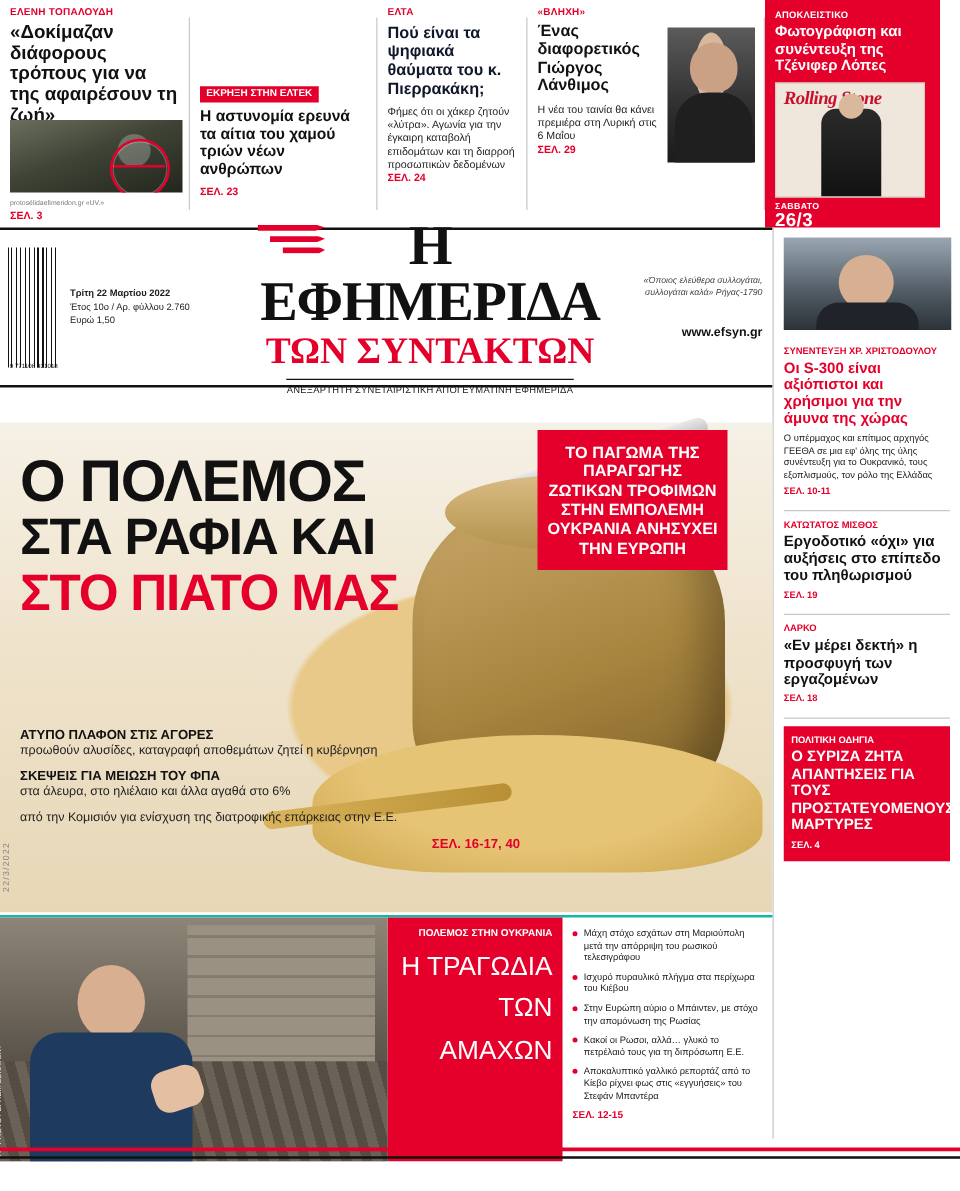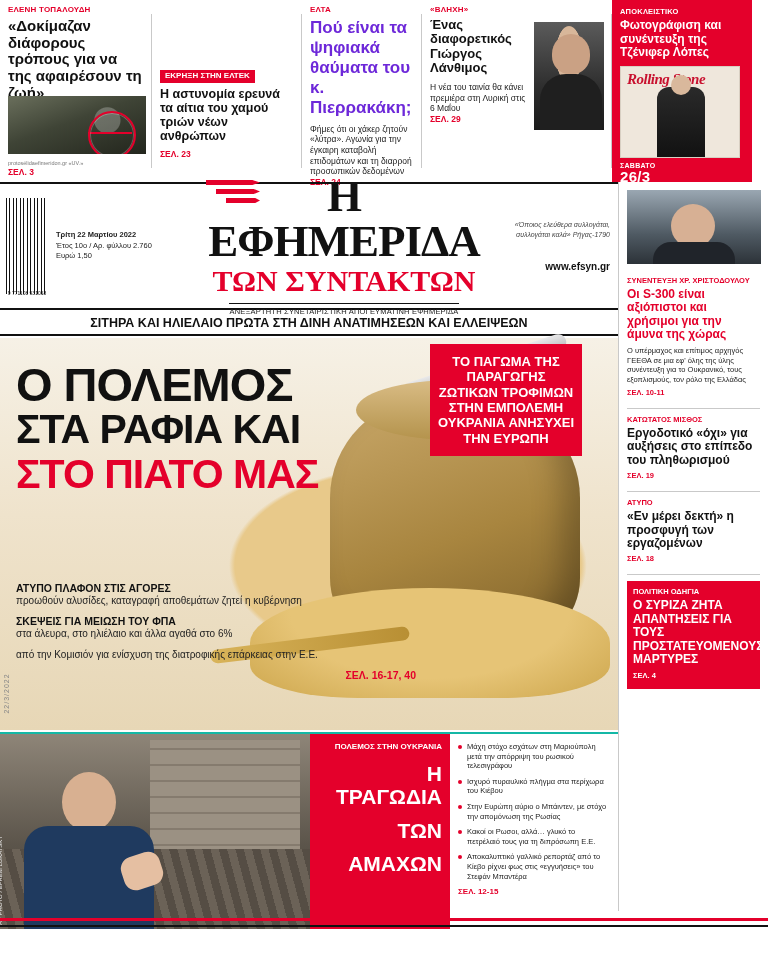--- a/index.html
+++ b/index.html
@@ -56,21 +56,21 @@
   .photocred {
     position:absolute; left:8px; bottom:16px; font-size:5.5px; color:#777;
   }
 
   
   .col2 { width:150px; padding-top:64px; }
   .col2 .hl { font-size:12.5px; }
 
   
   .col3 { width:120px; }
-  .col3 .red-k { color:#6d28d9; font-weight:bold; font-size:17px; }
+  .col3 .red-k { color:#0f172a; font-weight:bold; font-size:13px; }
 
   
   .col4 { width:190px; display:flex; gap:6px; }
   .col4 .txt { width:104px; }
   .col4 .hl { font-size:13px; }
   .portrait {
     width:74px; height:108px; margin-top:16px;
     background:
       radial-gradient(ellipse at 50% 30%, #d8b79a 0 26%, rgba(0,0,0,0) 27%),
       linear-gradient(180deg,#5b5b5b 0%, #2e2e2e 60%, #1b1b1b 100%);
@@ -284,21 +284,21 @@
     position:absolute; left:122px; top:120px; width:40px; height:34px;
     background:#e5bfa2; border-radius:12px; transform:rotate(-18deg);
   }
   .bt-cred {
     position:absolute; left:3px; bottom:4px; transform:rotate(-90deg);
     transform-origin:left bottom; font-size:6px; color:#e9e9e9; white-space:nowrap;
   }
   .bt-mid { width:140px; background:#e4002b; color:#fff; padding:8px 8px; }
   .bt-mid .k { font-size:8px; font-weight:bold; line-height:1.2; text-align:right;}
   .bt-mid .h {
-    font-weight:bold; font-size:21px; line-height:1.12; text-align:right; margin-top:10px;
+    font-weight:normal; font-size:21px; line-height:1.12; text-align:right; margin-top:10px;
   }
   .bt-right { width:168px; padding:8px 8px; }
   .bt-right ul { list-style:none; }
   .bt-right li {
     font-size:7.5px; line-height:1.28; color:#222; margin-bottom:6px; padding-left:9px;
     position:relative;
   }
   .bt-right li::before {
     content:""; position:absolute; left:0; top:3px; width:4px; height:4px;
     background:#e4002b; border-radius:50%;
@@ -407,34 +407,33 @@
       <div class="rail-k" style="margin-top:3px">ΣΕΛ. 10-11</div>
     </div>
 
     <div class="rail-block">
       <div class="rail-k">ΚΑΤΩΤΑΤΟΣ ΜΙΣΘΟΣ</div>
       <div class="rail-h">Εργοδοτικό «όχι» για αυξήσεις στο επίπεδο του πληθωρισμού</div>
       <div class="rail-k" style="margin-top:4px">ΣΕΛ. 19</div>
     </div>
 
     <div class="rail-block">
-      <div class="rail-k">ΑΤΥΠΟ</div>
+      <div class="rail-k">ΛΑΡΚΟ</div>
       <div class="rail-h">«Εν μέρει δεκτή» η προσφυγή των εργαζομένων</div>
       <div class="rail-k" style="margin-top:4px">ΣΕΛ. 18</div>
     </div>
 
     <div class="rail-redbox">
       <div class="rail-k">ΠΟΛΙΤΙΚΗ ΟΔΗΓΙΑ</div>
       <div class="rail-h">Ο ΣΥΡΙΖΑ ΖΗΤΑ ΑΠΑΝΤΗΣΕΙΣ ΓΙΑ ΤΟΥΣ ΠΡΟΣΤΑΤΕΥΟΜΕΝΟΥΣ ΜΑΡΤΥΡΕΣ</div>
       <div class="rail-k" style="margin-top:4px;color:#fff">ΣΕΛ. 4</div>
     </div>
   </div>
 
   <div class="lead">
-    <div class="lead-strap">ΣΙΤΗΡΑ ΚΑΙ ΗΛΙΕΛΑΙΟ ΠΡΩΤΑ ΣΤΗ ΔΙΝΗ ΑΝΑΤΙΜΗΣΕΩΝ ΚΑΙ ΕΛΛΕΙΨΕΩΝ</div>
     <div class="lead-photo">
       <div class="scoop"></div>
       <div class="sack"></div>
       <div class="grain-pile"></div>
       <div class="wheat"></div>
     </div>
 
     <div class="lead-title">
       <div class="lt1">Ο ΠΟΛΕΜΟΣ</div>
       <div class="lt2">ΣΤΑ ΡΑΦΙΑ ΚΑΙ</div>

